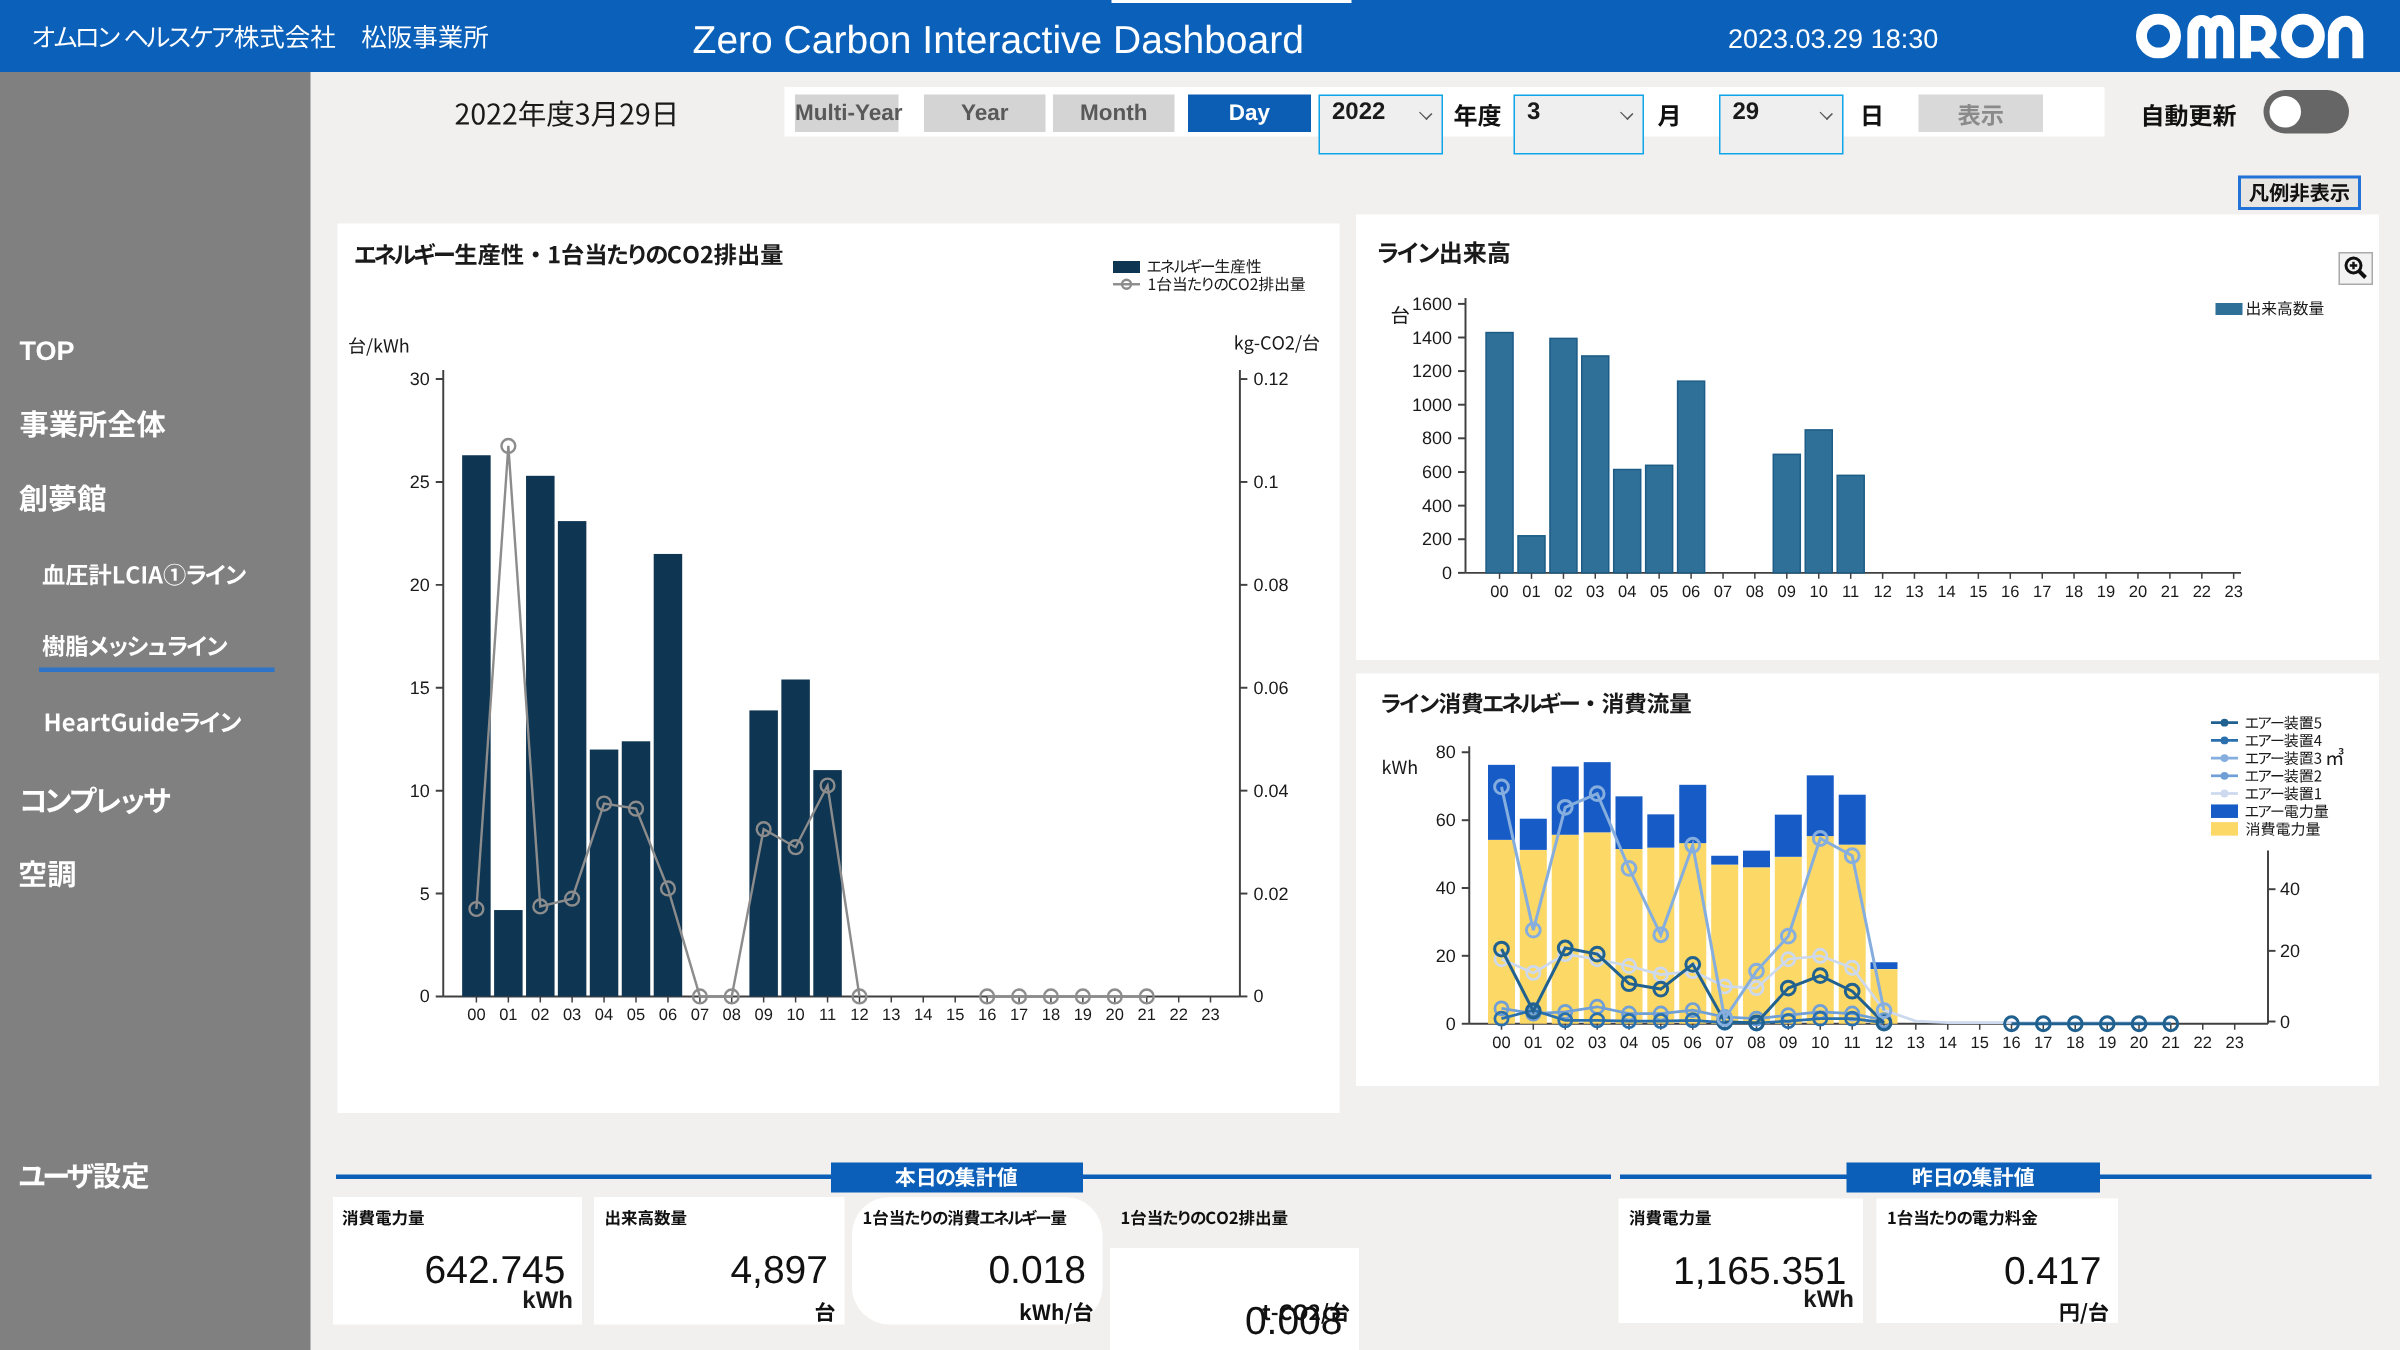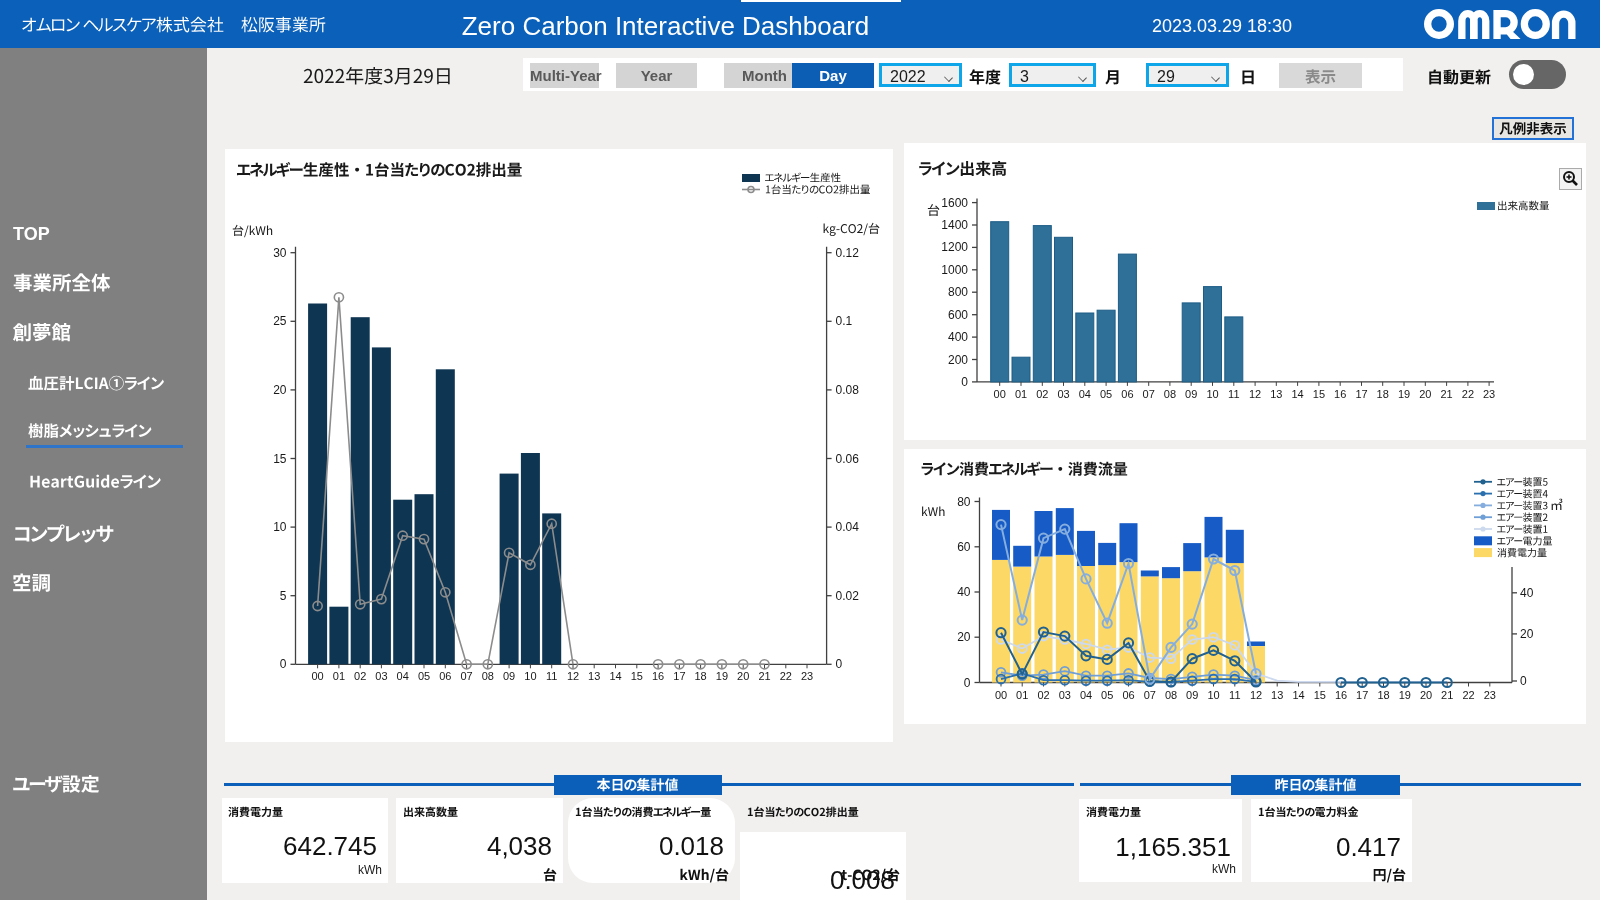--- a/index.html
+++ b/index.html
@@ -1,24 +1,24 @@
 <!DOCTYPE html>
 <html><head><meta charset="utf-8">
 <style>
 * { margin:0; padding:0; box-sizing:border-box; }
 html,body { width:1600px; height:900px; overflow:hidden; font-family:"Liberation Sans", sans-serif; background:#f1f0ef; }
 .abs { position:absolute; }
 .panel { position:absolute; background:#fff; }
 svg text { font-family:"Liberation Sans", sans-serif; }
 .gbtn { position:absolute; background:#d4d4d4; color:#595959; font-weight:bold; font-size:15px; text-align:center; line-height:25px; height:25px; white-space:nowrap; }
-.sel { position:absolute; background:#efefef; border:3px solid #0ea5e9; height:24px; font-size:16px; font-weight:normal; color:#1a1a1a; line-height:22px; padding-left:8px; }
+.sel { position:absolute; background:#efefef; border:1px solid #0ea5e9; height:40px; font-size:16px; font-weight:bold; color:#1a1a1a; line-height:22px; padding-left:8px; }
 .chev { position:absolute; right:7px; top:8px; width:7px; height:7px; border-right:1.6px solid #555; border-bottom:1.6px solid #555; transform:rotate(45deg) scale(1,.8); }
 .card { position:absolute; background:#fff; top:798px; height:85px; }
 .card .v { position:absolute; top:33px; right:11px; font-size:26px; color:#111; }
-.card .u { position:absolute; bottom:6px; right:6px; font-size:12px; font-weight:normal; color:#1a1a1a; }
+.card .u { position:absolute; bottom:6px; right:6px; font-size:16px; font-weight:bold; color:#1a1a1a; }
 </style></head>
 <body>
 <svg width="0" height="0" style="position:absolute">
     <defs>
       <path id="g400_30aa" d="M660 -783Q657 -763 655 -741Q654 -720 654 -699Q655 -672 655 -626Q656 -581 657 -524Q658 -467 659 -404Q660 -341 661 -278Q662 -215 663 -157Q664 -99 664 -52Q664 -13 641 8Q618 28 573 28Q535 28 492 26Q450 25 413 22L406 -60Q442 -54 480 -51Q519 -48 547 -48Q568 -48 576 -58Q584 -68 584 -88Q584 -124 584 -175Q584 -226 583 -285Q583 -345 582 -406Q581 -467 580 -523Q579 -580 578 -626Q578 -672 576 -699Q574 -728 572 -748Q570 -767 567 -783ZM123 -608Q145 -606 169 -604Q192 -602 215 -602Q226 -602 261 -602Q296 -602 347 -602Q398 -602 456 -602Q514 -602 573 -602Q631 -602 682 -602Q732 -602 767 -602Q802 -602 813 -602Q833 -602 858 -604Q884 -607 898 -608V-524Q881 -525 858 -526Q834 -526 816 -526Q806 -526 771 -526Q737 -526 685 -526Q634 -526 575 -526Q517 -526 457 -526Q398 -526 347 -526Q296 -526 261 -526Q226 -526 217 -526Q192 -526 169 -526Q146 -525 123 -523ZM86 -141Q166 -179 239 -229Q311 -280 373 -334Q435 -389 482 -442Q529 -496 556 -541L596 -542L597 -474Q569 -430 522 -376Q475 -323 414 -268Q354 -214 285 -164Q215 -114 144 -76Z"></path>
       <path id="g400_30e0" d="M522 -746Q515 -727 506 -706Q498 -685 488 -653Q479 -628 465 -583Q451 -538 434 -484Q416 -429 396 -371Q377 -313 358 -258Q339 -203 324 -159Q308 -116 297 -90L206 -87Q219 -117 236 -163Q253 -209 273 -266Q293 -323 312 -382Q332 -442 350 -498Q368 -554 381 -599Q395 -644 403 -670Q412 -705 416 -726Q420 -746 422 -766ZM712 -411Q739 -372 771 -319Q802 -266 834 -207Q865 -149 892 -96Q918 -43 934 -4L850 34Q835 -7 810 -62Q785 -118 756 -177Q726 -236 695 -289Q664 -342 637 -377ZM167 -111Q203 -113 254 -117Q306 -122 366 -128Q426 -133 488 -140Q551 -147 610 -154Q669 -160 718 -167Q767 -173 799 -177L821 -100Q787 -95 735 -89Q683 -83 622 -76Q562 -70 497 -62Q433 -55 372 -48Q311 -41 259 -36Q207 -31 172 -28Q153 -26 132 -23Q111 -20 89 -17L74 -110Q97 -109 121 -110Q146 -110 167 -111Z"></path>
       <path id="g400_30ed" d="M146 -685Q176 -684 197 -684Q218 -683 235 -683Q247 -683 279 -683Q311 -683 356 -683Q402 -683 454 -683Q506 -683 557 -683Q609 -683 654 -683Q699 -683 730 -683Q761 -683 772 -683Q788 -683 813 -683Q837 -684 860 -685Q859 -667 859 -646Q858 -626 858 -607Q858 -597 858 -568Q858 -538 858 -496Q858 -454 858 -406Q858 -357 858 -309Q858 -261 858 -220Q858 -179 858 -151Q858 -122 858 -114Q858 -103 858 -84Q858 -65 859 -46Q859 -27 860 -12Q860 2 860 7H774Q774 1 775 -17Q775 -36 775 -59Q776 -83 776 -104Q776 -111 776 -142Q776 -173 776 -219Q776 -264 776 -316Q776 -369 776 -419Q776 -470 776 -512Q776 -554 776 -579Q776 -604 776 -604H229Q229 -604 229 -580Q229 -555 229 -513Q229 -471 229 -420Q229 -370 229 -318Q229 -266 229 -220Q229 -175 229 -144Q229 -113 229 -104Q229 -91 229 -74Q229 -57 230 -41Q230 -24 231 -11Q231 2 231 7H145Q145 2 146 -13Q146 -27 147 -46Q147 -65 147 -83Q147 -102 147 -115Q147 -123 147 -152Q147 -181 147 -223Q147 -265 147 -314Q147 -362 147 -410Q147 -459 147 -500Q147 -542 147 -570Q147 -599 147 -607Q147 -625 147 -646Q147 -667 146 -685ZM808 -129V-51H190V-129Z"></path>
       <path id="g400_30f3" d="M227 -733Q254 -715 289 -688Q324 -662 360 -632Q397 -603 429 -575Q461 -547 482 -526L419 -463Q400 -482 370 -510Q340 -538 304 -568Q268 -599 233 -626Q198 -654 170 -672ZM141 -63Q229 -76 301 -99Q374 -122 434 -151Q494 -180 541 -209Q618 -257 683 -320Q748 -382 797 -449Q846 -516 875 -577L923 -492Q889 -430 839 -366Q789 -302 726 -243Q663 -184 587 -136Q537 -105 478 -75Q418 -45 348 -21Q277 4 194 19Z"></path>
       <path id="g400_30d8" d="M62 -282Q82 -298 97 -313Q113 -329 133 -348Q151 -366 175 -394Q198 -422 225 -455Q253 -488 280 -521Q307 -554 330 -582Q370 -629 409 -634Q448 -640 499 -591Q529 -563 566 -526Q602 -488 639 -451Q675 -413 704 -382Q738 -346 780 -301Q822 -255 866 -208Q910 -161 948 -119L879 -46Q844 -90 804 -136Q764 -183 726 -227Q688 -272 656 -308Q634 -332 607 -361Q580 -391 553 -420Q526 -449 502 -473Q479 -498 463 -513Q434 -542 415 -539Q397 -537 371 -506Q353 -484 330 -455Q307 -425 282 -393Q257 -362 234 -333Q211 -304 194 -283Q179 -264 164 -242Q148 -221 137 -206Z"></path>
       <path id="g400_30eb" d="M524 -21Q527 -33 529 -48Q530 -62 530 -77Q530 -87 530 -121Q530 -155 530 -205Q530 -254 530 -312Q530 -370 530 -429Q530 -487 530 -538Q530 -589 530 -626Q530 -663 530 -676Q530 -705 528 -725Q526 -744 525 -750H617Q617 -744 615 -724Q613 -704 613 -676Q613 -662 613 -626Q613 -591 613 -540Q613 -490 613 -432Q613 -375 613 -319Q613 -263 613 -216Q613 -168 613 -137Q613 -106 613 -99Q660 -121 713 -157Q766 -193 816 -241Q867 -289 905 -345L952 -277Q909 -219 852 -166Q794 -113 732 -71Q670 -29 611 0Q599 7 591 13Q582 19 577 23ZM66 -26Q129 -71 173 -135Q217 -199 240 -272Q251 -306 257 -357Q263 -408 266 -466Q269 -523 269 -577Q270 -632 270 -674Q270 -696 268 -714Q266 -731 263 -747H355Q354 -741 353 -730Q352 -718 351 -704Q350 -690 350 -675Q350 -633 349 -576Q348 -520 345 -458Q341 -397 335 -342Q330 -287 319 -250Q297 -170 251 -99Q204 -28 141 25Z"></path>
@@ -197,21 +197,21 @@
 </g>
 </svg>
 
 <div class="abs" style="left:0;top:48px;width:207px;height:852px;background:#808080"></div>
 <div class="abs" style="left:13px;top:224px;color:#fff;font-weight:bold;font-size:18px;">TOP</div>
 <div class="abs" style="left:26px;top:445px;width:157px;height:2.5px;background:#2e74c8"></div>
 
 <div class="abs" style="left:523px;top:58px;width:880px;height:33px;background:#fff"></div>
 <div class="gbtn" style="left:530px;top:63px;width:69px;">Multi-Year</div>
 <div class="gbtn" style="left:616px;top:63px;width:81px;">Year</div>
-<div class="gbtn" style="left:702px;top:63px;width:81px;margin-left:22px;">Month</div>
+<div class="gbtn" style="left:702px;top:63px;width:81px;">Month</div>
 <div class="gbtn" style="left:792px;top:63px;width:82px;background:#0b5eb4;color:#fff;">Day</div>
 <div class="sel" style="left:879px;top:63px;width:83px;">2022<span class="chev"></span></div>
 <div class="sel" style="left:1009px;top:63px;width:87px;">3<span class="chev"></span></div>
 <div class="sel" style="left:1146px;top:63px;width:83px;">29<span class="chev"></span></div>
 <div class="gbtn" style="left:1279px;top:63px;width:83px;background:#d9d9d9;">&nbsp;</div>
 <div class="abs" style="left:1509px;top:60px;width:57px;height:29px;background:#666;border-radius:15px;"></div>
 <div class="abs" style="left:1513px;top:64px;width:21px;height:21px;background:#fff;border-radius:50%;"></div>
 
 <div class="abs" style="left:1492px;top:117px;width:82px;height:23px;background:#e8e6e3;border:2px solid #2272d8;"></div>
 
@@ -612,21 +612,21 @@
 
 <div class="abs" style="left:224px;top:783px;width:850px;height:3px;background:#0b5fb8"></div>
 <div class="abs" style="left:1080px;top:783px;width:501px;height:3px;background:#0b5fb8"></div>
 <div class="abs" style="left:554px;top:775px;width:168px;height:20px;background:#0b5fb8;"></div>
 <div class="abs" style="left:1231px;top:775px;width:169px;height:20px;background:#0b5fb8;"></div>
 <div class="card" style="left:222px;width:166px;">
     <div class="v">642.745</div>
     <div class="u">kWh</div>
   </div>
 <div class="card" style="left:396px;width:167px;">
-    <div class="v">4,038</div>
+    <div class="v">4,897</div>
   </div>
 <div class="card" style="left:568px;width:167px;border-radius:25px;">
     <div class="v">0.018</div>
   </div>
 <div class="card" style="left:740px;width:166px;margin-top:34px;">
     <div class="v">0.008</div>
   </div>
 <div class="card" style="left:1079px;width:163px;height:83px;top:799px;">
     <div class="v">1,165.351</div>
     <div class="u">kWh</div>

